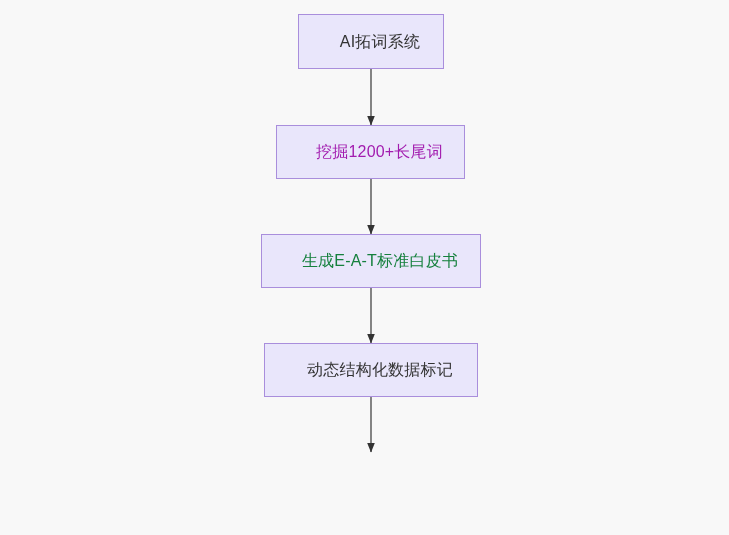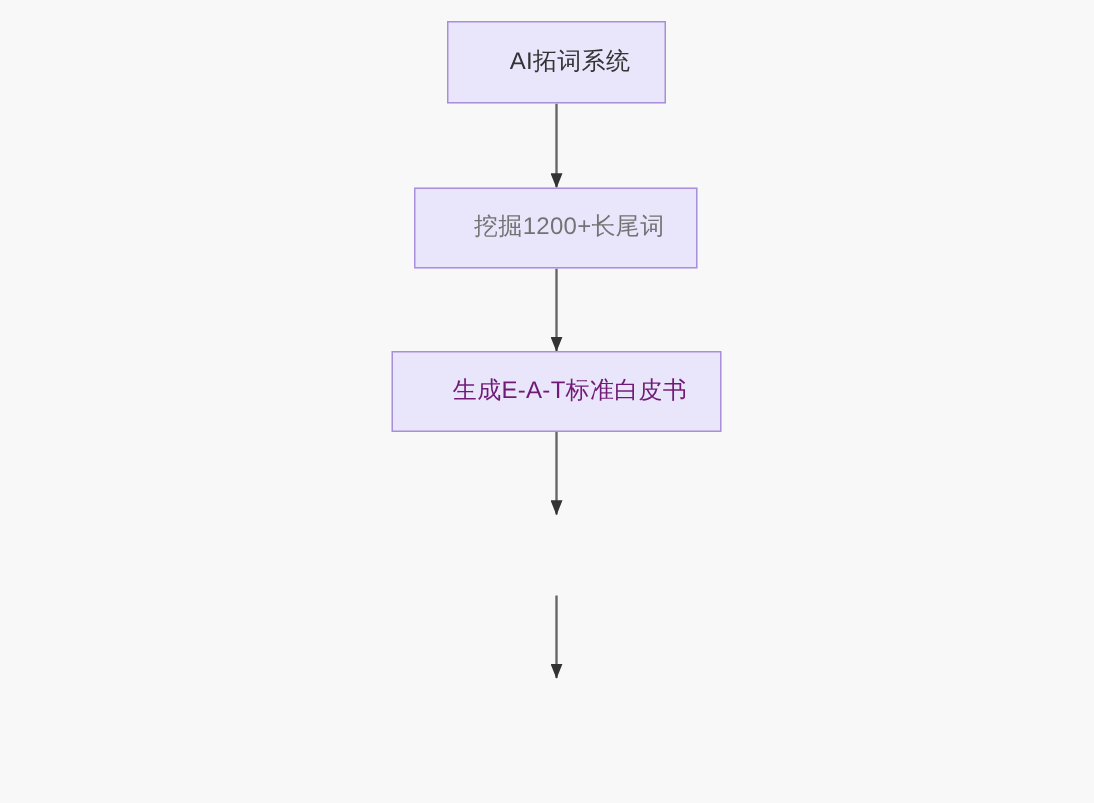--- a/index.html
+++ b/index.html
@@ -64,22 +64,25 @@
         <line x1="371" y1="288" x2="371" y2="343" stroke="#666666" stroke-width="1.6" marker-end="url(#arrowhead)"></line>
         <line x1="371" y1="397" x2="371" y2="452" stroke="#666666" stroke-width="1.6" marker-end="url(#arrowhead)"></line>
       </g>
   </svg>
 
   <div class="node" style="left: 298px; top: 14px; width: 146px; height: 55px; background: rgb(233, 230, 251); border-color: rgb(169, 142, 220);">
     <span class="node-label" style="color: rgb(51, 51, 51);">AI拓词系统</span>
   </div>
 
   <div class="node" style="left: 276px; top: 125px; width: 189px; height: 54px; background: rgb(233, 230, 251); border-color: rgb(169, 142, 220);">
-    <span class="node-label" style="color: #737373;">挖掘1200+长尾词</span>
+    <span class="node-label" style="color: #a21caf;">挖掘1200+长尾词</span>
   </div>
 
   <div class="node" style="left: 261px; top: 234px; width: 220px; height: 54px; background: rgb(233, 230, 251); border-color: rgb(169, 142, 220);">
-    <span class="node-label" style="color: #701a75;">生成E-A-T标准白皮书</span>
+    <span class="node-label" style="color: #15803d;">生成E-A-T标准白皮书</span>
   </div>
 
+  <div class="node" style="left: 264px; top: 343px; width: 214px; height: 54px; background: rgb(233, 230, 251); border-color: rgb(169, 142, 220);">
+    <span class="node-label" style="color: rgb(51, 51, 51);">动态结构化数据标记</span>
+  </div>
 
 
 </div>
 
 </body></html>

